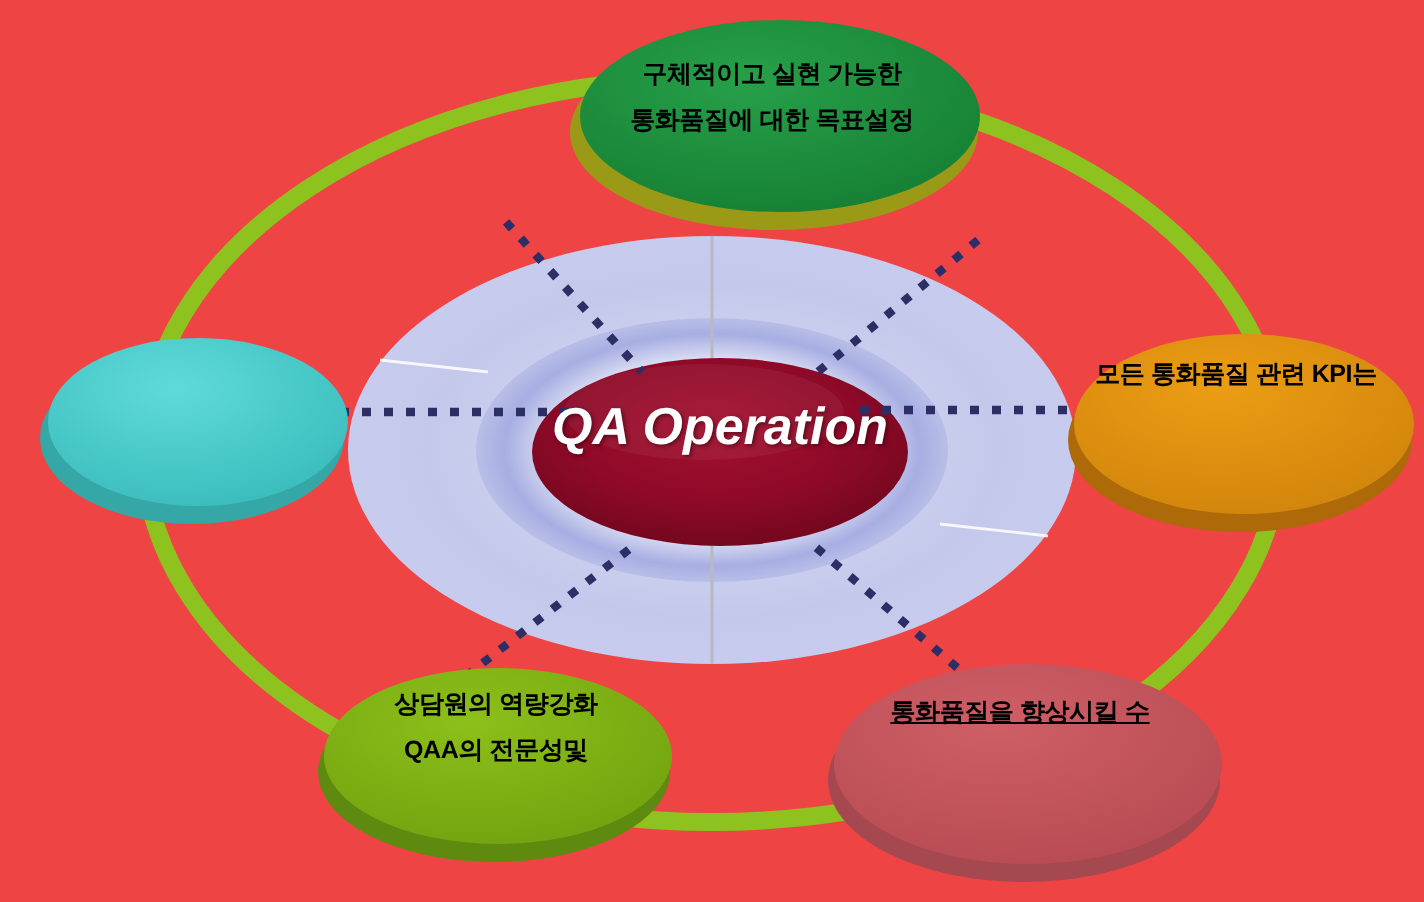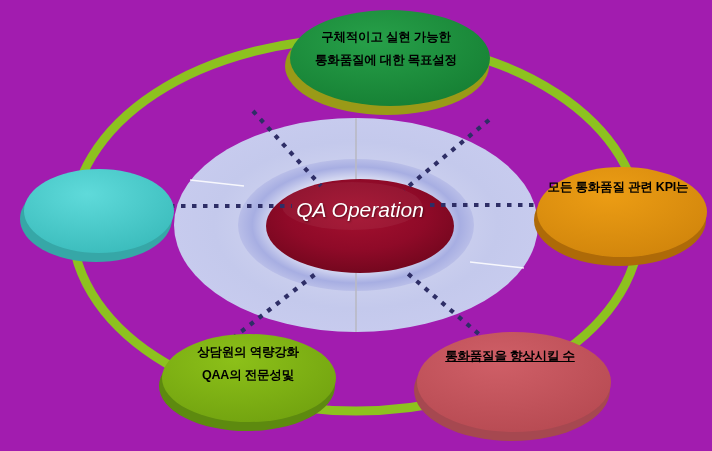--- a/index.html
+++ b/index.html
@@ -10,21 +10,21 @@
   body {
     width: 712px;
     height: 451px;
     font-family: "Liberation Sans", "DejaVu Sans", sans-serif;
     overflow: hidden;
   }
   #canvas {
     position: relative;
     width: 712px;
     height: 451px;
-    background: #a21caf;
+    background: #ef4444;
   }
   #canvas > svg {
     position: absolute;
     top: 0;
     left: 0;
   }
   .node-label {
     position: absolute;
     text-align: center;
     color: #000000;
@@ -36,22 +36,22 @@
     pointer-events: none;
   }
   .center-label {
     position: absolute;
     left: 268px;
     top: 198px;
     width: 184px;
     text-align: center;
     color: #ffffff;
     font-style: italic;
-    font-weight: normal;
-    font-size: 21px;
+    font-weight: bold;
+    font-size: 26px;
     line-height: 1.16;
     text-shadow: 1px 1px 2px rgba(40,0,10,0.55);
     pointer-events: none;
   }
   .lbl-top      { left: 286px; top: 26px;  width: 200px; }
   .lbl-left     { left: 18px;  top: 175px; width: 164px; }
   .lbl-right    { left: 528px; top: 176px; width: 180px; }
   .lbl-botleft  { left: 160px; top: 341px; width: 176px; }
   .lbl-botright { left: 410px; top: 345px; width: 200px; text-decoration: underline; }
 </style>

